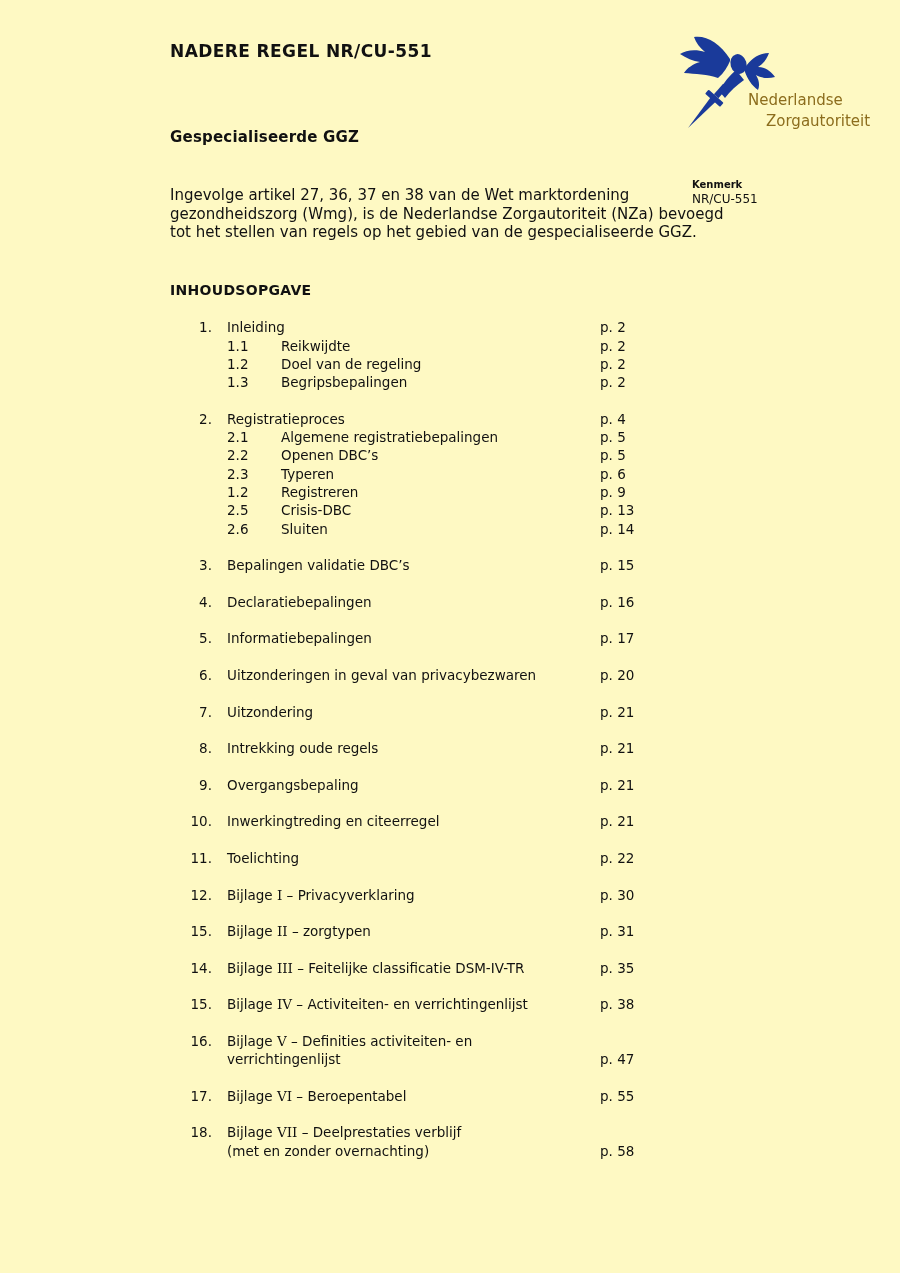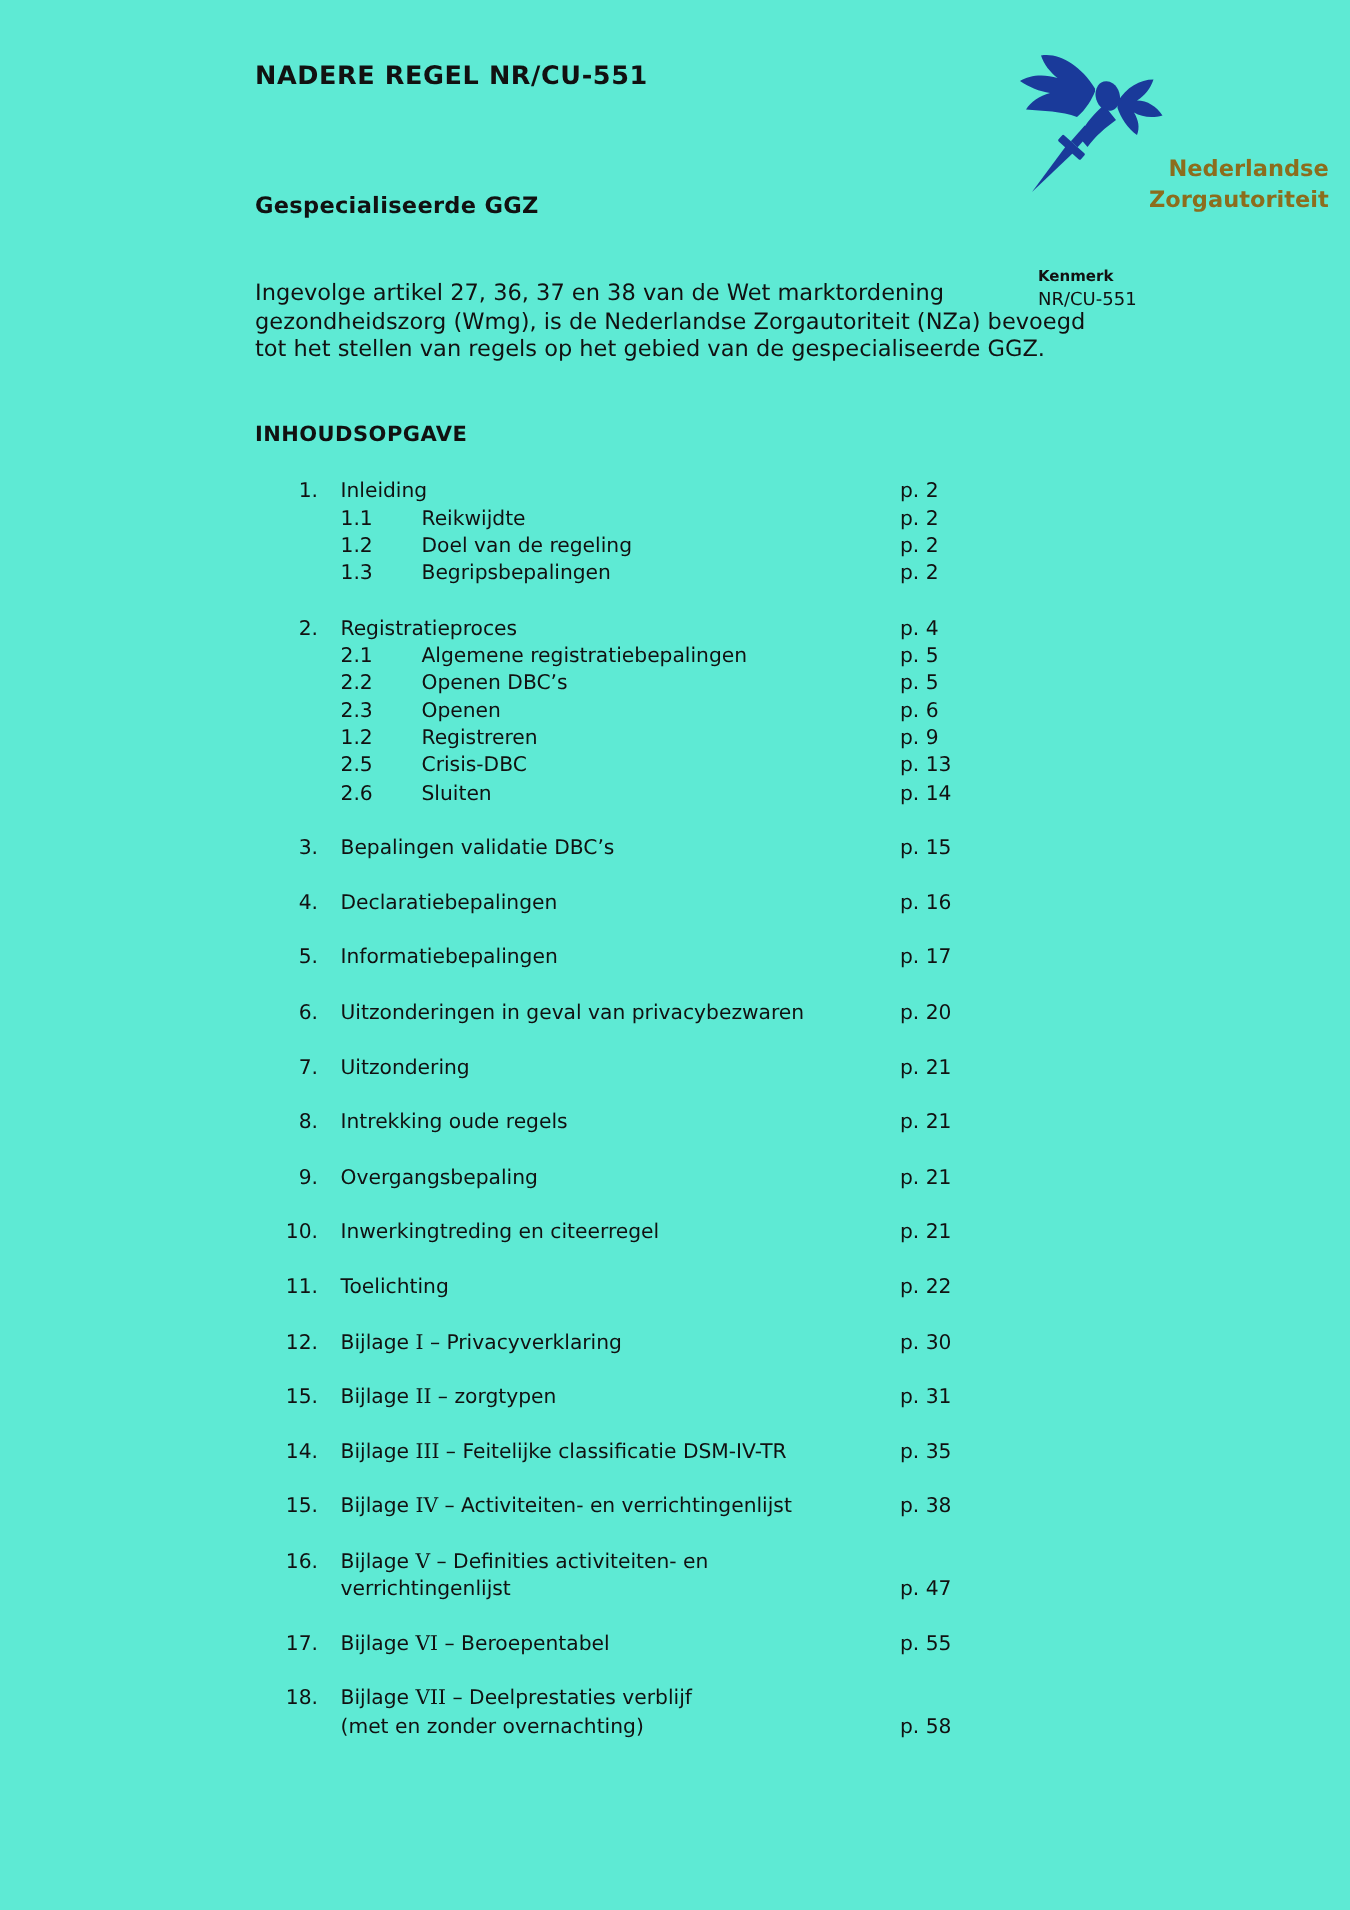--- a/index.html
+++ b/index.html
@@ -1,42 +1,42 @@
 <!DOCTYPE html>
 <html><head>
 <meta charset="utf-8">
 <style>
   html, body { margin: 0; padding: 0; background: #ffffff; }
   .page {
     position: relative;
     width: 900px;
     height: 1273px;
-    background: #5eead4;
+    background: #fef9c3;
     font-family: "DejaVu Sans", "Liberation Sans", sans-serif;
     color: #111111;
     overflow: hidden;
   }
 
   .doc-title {
     position: absolute; left: 170px; top: 41px;
     font-size: 17px; font-weight: bold; letter-spacing: 0.4px;
     white-space: nowrap;
   }
   .doc-subtitle {
     position: absolute; left: 170px; top: 128px;
     font-size: 15px; font-weight: bold; letter-spacing: 0.2px;
     white-space: nowrap;
   }
 
   .logo { position: absolute; left: 672px; top: 28px; width: 212px; height: 112px; }
   .logo-mark { position: absolute; left: 0; top: 0; color: #1a3a9a; }
   .logo-text {
-    position: absolute; left: 76px; top: 74px;
-    font-size: 15px; font-weight: bold; line-height: 20.5px;
-    color: #8c6d1d; white-space: nowrap; text-align: right;
+    position: absolute; left: 76px; top: 62px;
+    font-size: 15px; font-weight: normal; line-height: 20.5px;
+    color: #8c6d1d; white-space: nowrap;
   }
   .logo-text .lt1 { display: block; }
   .logo-text .lt2 { display: block; margin-left: 18px; }
 
   .kenmerk { position: absolute; left: 692px; top: 179px; }
   .kenmerk-label { display: block; font-size: 10px; font-weight: bold; }
   .kenmerk-value { display: block; font-size: 12px; margin-top: 2px; white-space: nowrap; }
 
   .intro { position: absolute; left: 170px; top: 186px; font-size: 15px; line-height: 18.6px; }
   .intro .line { display: block; white-space: nowrap; }
@@ -168,21 +168,21 @@
     <span class="toc-num">2.2</span>
     <span class="toc-label">
       <span class="l1">Openen DBC’s</span>
       <span class="l2"></span>
     </span>
     <span class="toc-page">p. 5</span>
   </div>
       <div class="toc-row sub">
     <span class="toc-num">2.3</span>
     <span class="toc-label">
-      <span class="l1">Openen</span>
+      <span class="l1">Typeren</span>
       <span class="l2"></span>
     </span>
     <span class="toc-page">p. 6</span>
   </div>
       <div class="toc-row sub">
     <span class="toc-num">1.2</span>
     <span class="toc-label">
       <span class="l1">Registreren</span>
       <span class="l2"></span>
     </span>

